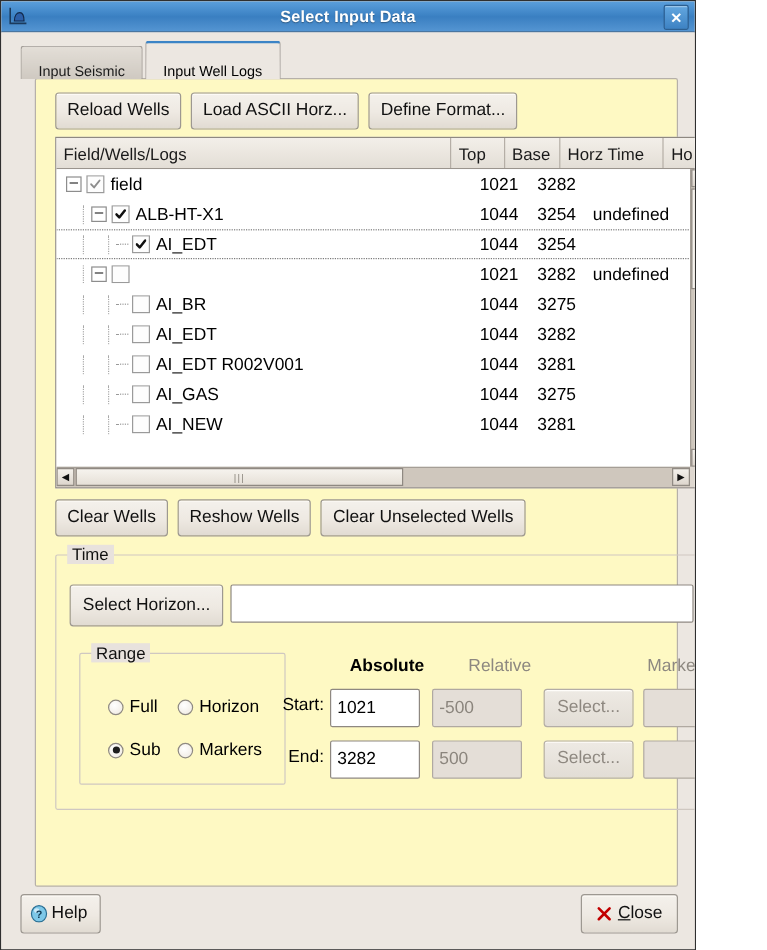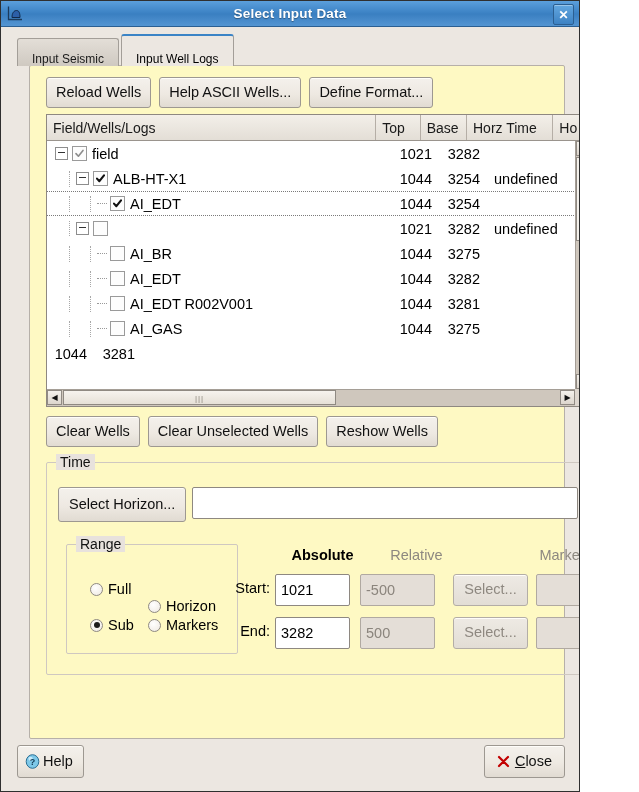--- a/index.html
+++ b/index.html
@@ -431,21 +431,21 @@
       </div>
       <div class="tab active">
         <span>Input Well Logs</span>
       </div>
     </div>
 
     <div class="tabpanel">
 
       <div class="btnrow" style="left:16px; top:11px;">
         <button class="btn">Reload Wells</button>
-        <button class="btn">Help ASCII Wells...</button>
+        <button class="btn">Load ASCII Horz...</button>
         <button class="btn">Define Format...</button>
       </div>
 
       <div class="treewrap">
 
         <div class="tree-head">
           <div class="th c0">Field/Wells/Logs</div>
           <div class="th c1">Top</div>
           <div class="th c2">Base</div>
           <div class="th c3">Horz Time</div>
@@ -582,20 +582,32 @@
                 <span class="gap" style="width:5px;display:inline-block;"></span>
                 <span class="elbow"></span>
                 <span class="cb"></span>
                 <span class="label-txt">AI_GAS</span>
               </div>
               <div class="cell-num">1044</div>
               <div class="cell-num2">3275</div>
               <div class="cell-horz"></div>
             </div>
             <div class="row">
+              <div class="cell-name">
+                <span class="gap" style="width:8px"></span>
+                <span class="gap" style="width:14px;display:inline-block;"></span>
+                <span class="vline"></span>
+                <span class="gap" style="width:5px;display:inline-block;"></span>
+                <span class="gap" style="width:14px;display:inline-block;"></span>
+                <span class="vline"></span>
+                <span class="gap" style="width:5px;display:inline-block;"></span>
+                <span class="elbow"></span>
+                <span class="cb"></span>
+                <span class="label-txt">AI_NEW</span>
+              </div>
               <div class="cell-num">1044</div>
               <div class="cell-num2">3281</div>
               <div class="cell-horz"></div>
             </div>
           </div>
 
         <div class="vscroll">
           <div class="sb-arrow" style="top:0; left:0;">▲</div>
           <div class="sb-thumb" style="top:16px; left:0; width:15px; height:84px;">
             <div style="position:absolute;left:0;right:0;top:38px;text-align:center;" class="grip">☰</div>
@@ -608,39 +620,39 @@
           <div class="sb-thumb h" style="left:16px; top:0; height:15px; width:273px;">
             <div style="position:absolute;left:0;right:0;top:3px;text-align:center;" class="grip">|||</div>
           </div>
           <div class="sb-arrow" style="right:0; top:0;">▶</div>
         </div>
         <div class="sb-corner"></div>
       </div>
 
       <div class="btnrow" style="left:16px; top:350px;">
         <button class="btn">Clear Wells</button>
+        <button class="btn">Reshow Wells</button>
         <button class="btn">Clear Unselected Wells</button>
-        <button class="btn">Reshow Wells</button>
       </div>
 
       <div class="groupbox" style="left:16px; top:396px; width:547px; height:213px;">
         <span class="group-title">Time</span>
 
         <button class="btn" style="position:absolute; left:11px; top:24px; padding:6px 10px;">Select Horizon...</button>
 
         <input class="tfield" type="text" style="position: absolute; left: 145px; top: 24px; width: 386px; height: 32px;" value="">
 
         <div class="groupbox" style="left:19px; top:81px; width:172px; height:110px;">
           <span class="group-title">Range</span>
 
           <div class="radio-item" style="position:absolute; left:23px; top:36px;">
             <span class="radio"></span>
             <span>Full</span>
           </div>
-          <div class="radio-item" style="position:absolute; left:81px; top:53px;">
+          <div class="radio-item" style="position:absolute; left:81px; top:36px;">
             <span class="radio"></span>
             <span>Horizon</span>
           </div>
           <div class="radio-item" style="position:absolute; left:23px; top:72px;">
             <span class="radio">
                 <span class="dot"></span>
               </span>
             <span>Sub</span>
           </div>
           <div class="radio-item" style="position:absolute; left:81px; top:72px;">

